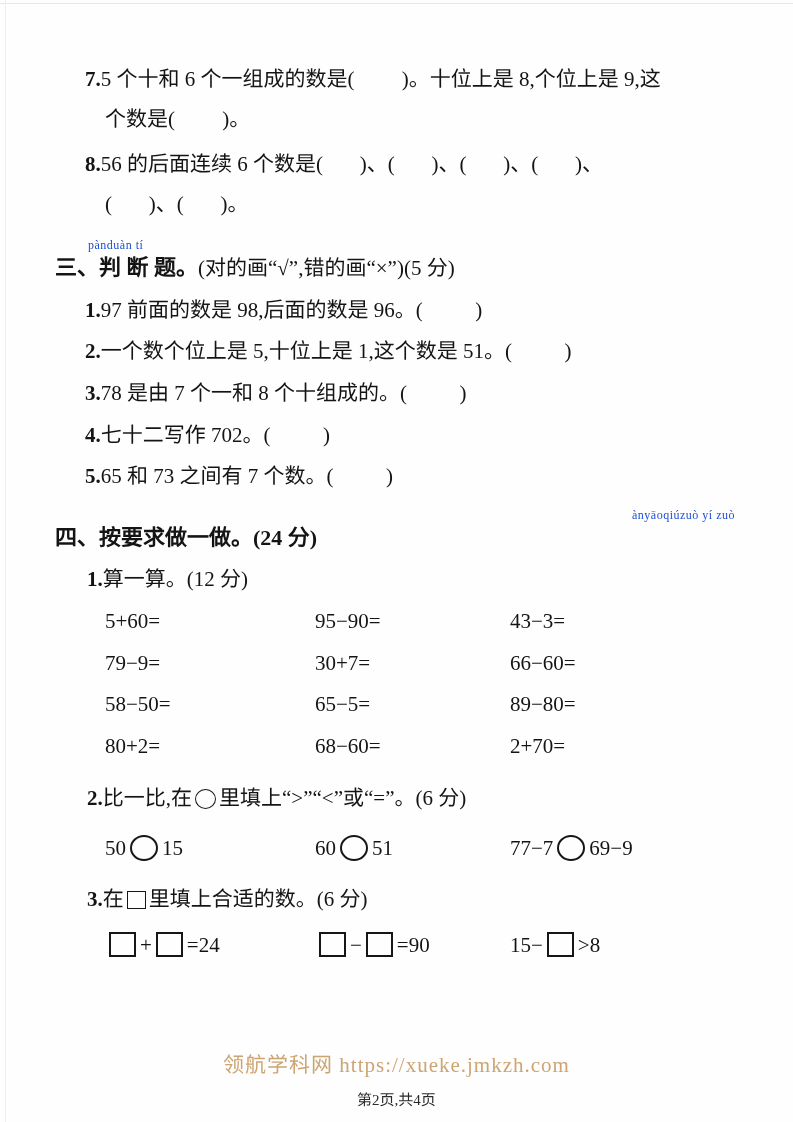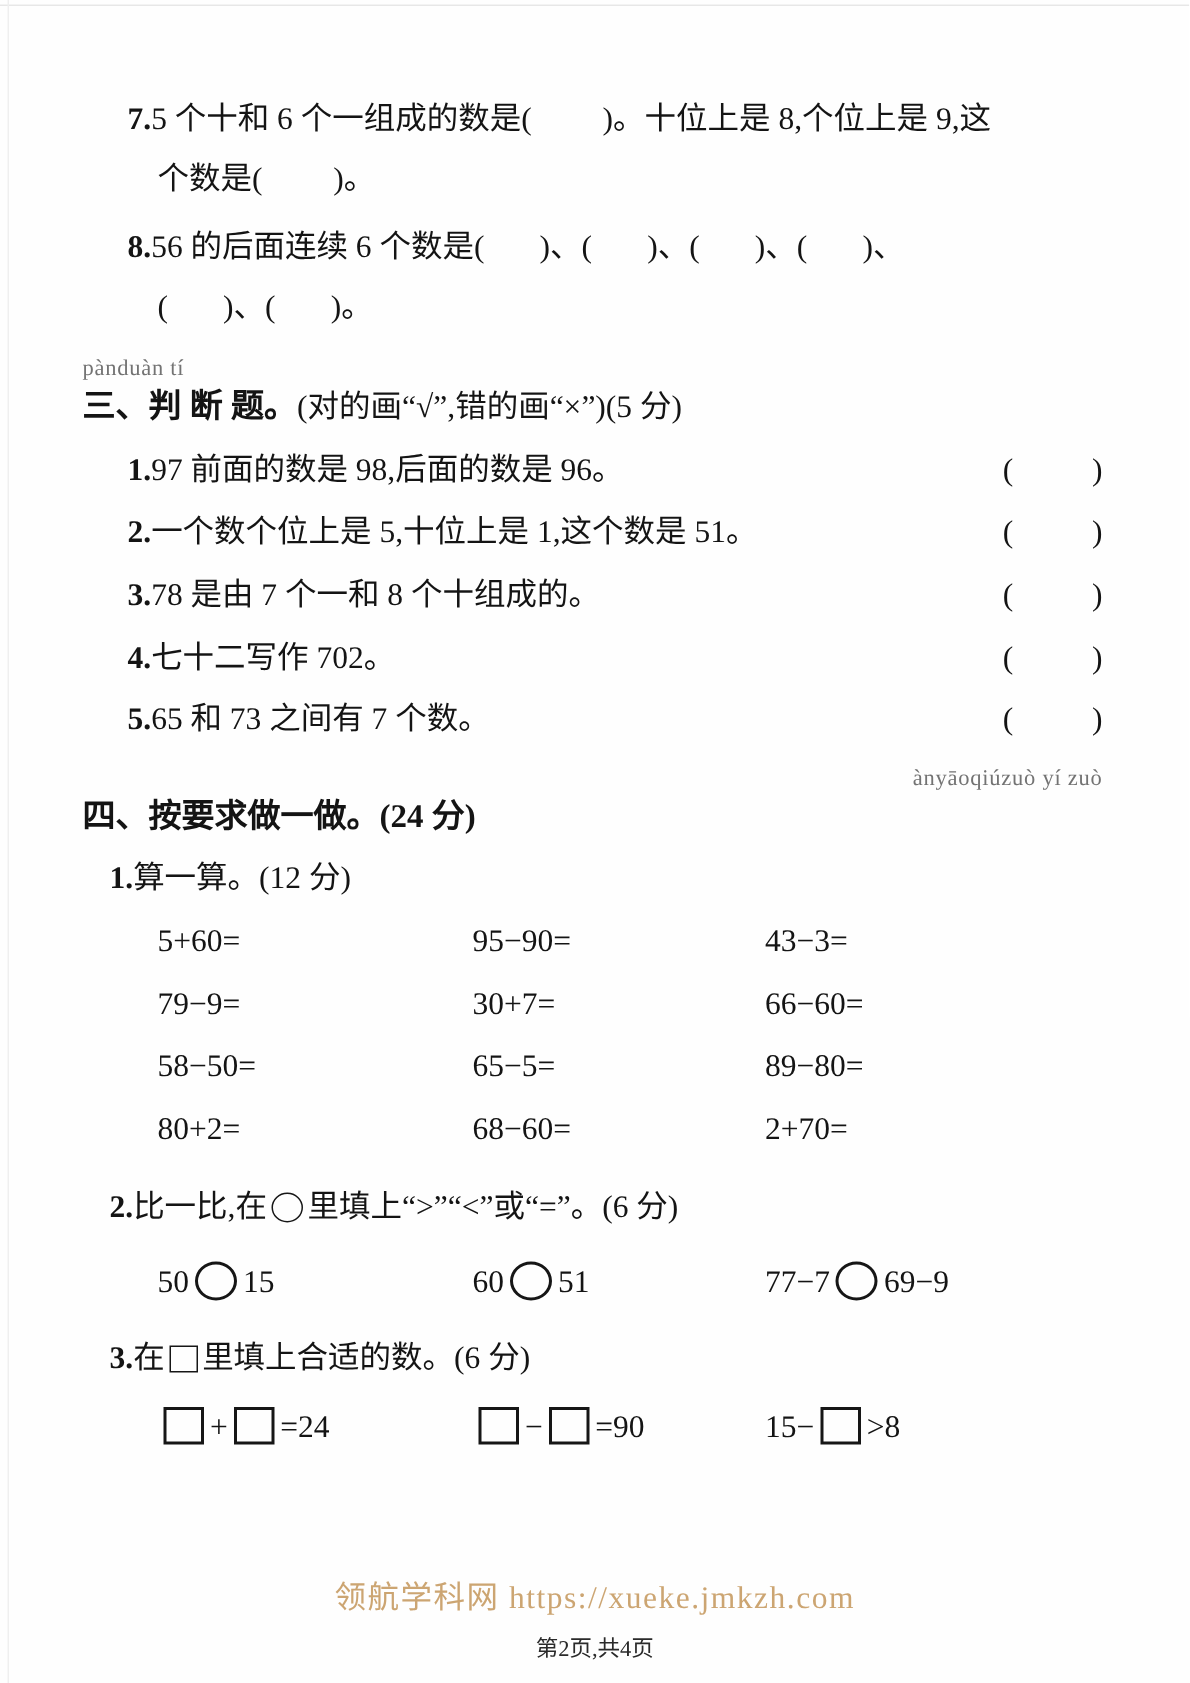--- a/index.html
+++ b/index.html
@@ -21,28 +21,28 @@
 
   .content { position: absolute; inset: 0; padding: 66px 58px 0 55px; border-radius: 32px; }
 
   [data-bind] { white-space: pre-wrap; }
 
   .qnum { font-weight: bold; }
   .q-line { margin-left: 30px; }
   .q-cont { margin-left: 50px; margin-top: 12px; }
   .mt18 { margin-top: 18px; }
 
-  .pinyin { font-size: 15px; line-height: 1; margin-top: 20px; letter-spacing: 0.5px; color: #737373; }
+  .pinyin { font-size: 12px; line-height: 1; margin-left: 33px; margin-top: 20px; letter-spacing: 0.5px; color: #1d4ed8; }
   .sec-title { font-weight: bold; font-size: 22px; margin-top: 2px; }
   .sec-title .note { font-weight: normal; font-size: 21px; }
 
-  .judge-item { display: flex; justify-content: space-between; margin-left: 30px; margin-top: 14px; }
+  .judge-item { display: flex; justify-content: flex-start; margin-left: 30px; margin-top: 14px; }
   .blank { white-space: pre; }
 
-  .sub-title { margin-left: 18px; }
+  .sub-title { margin-left: 32px; }
   .sub-title.calc-t { margin-top: 14px; }
   .sub-title.cmp-t { margin-top: 24px; }
   .sub-title.box-t { margin-top: 24px; }
 
   .grid3 { display: grid; grid-template-columns: 210px 195px auto; margin-left: 50px; align-items: center; }
   .calc-row { margin-top: 14px; }
   .cmp-row { margin-top: 22px; }
   .box-row { margin-top: 18px; }
 
   .circle {

